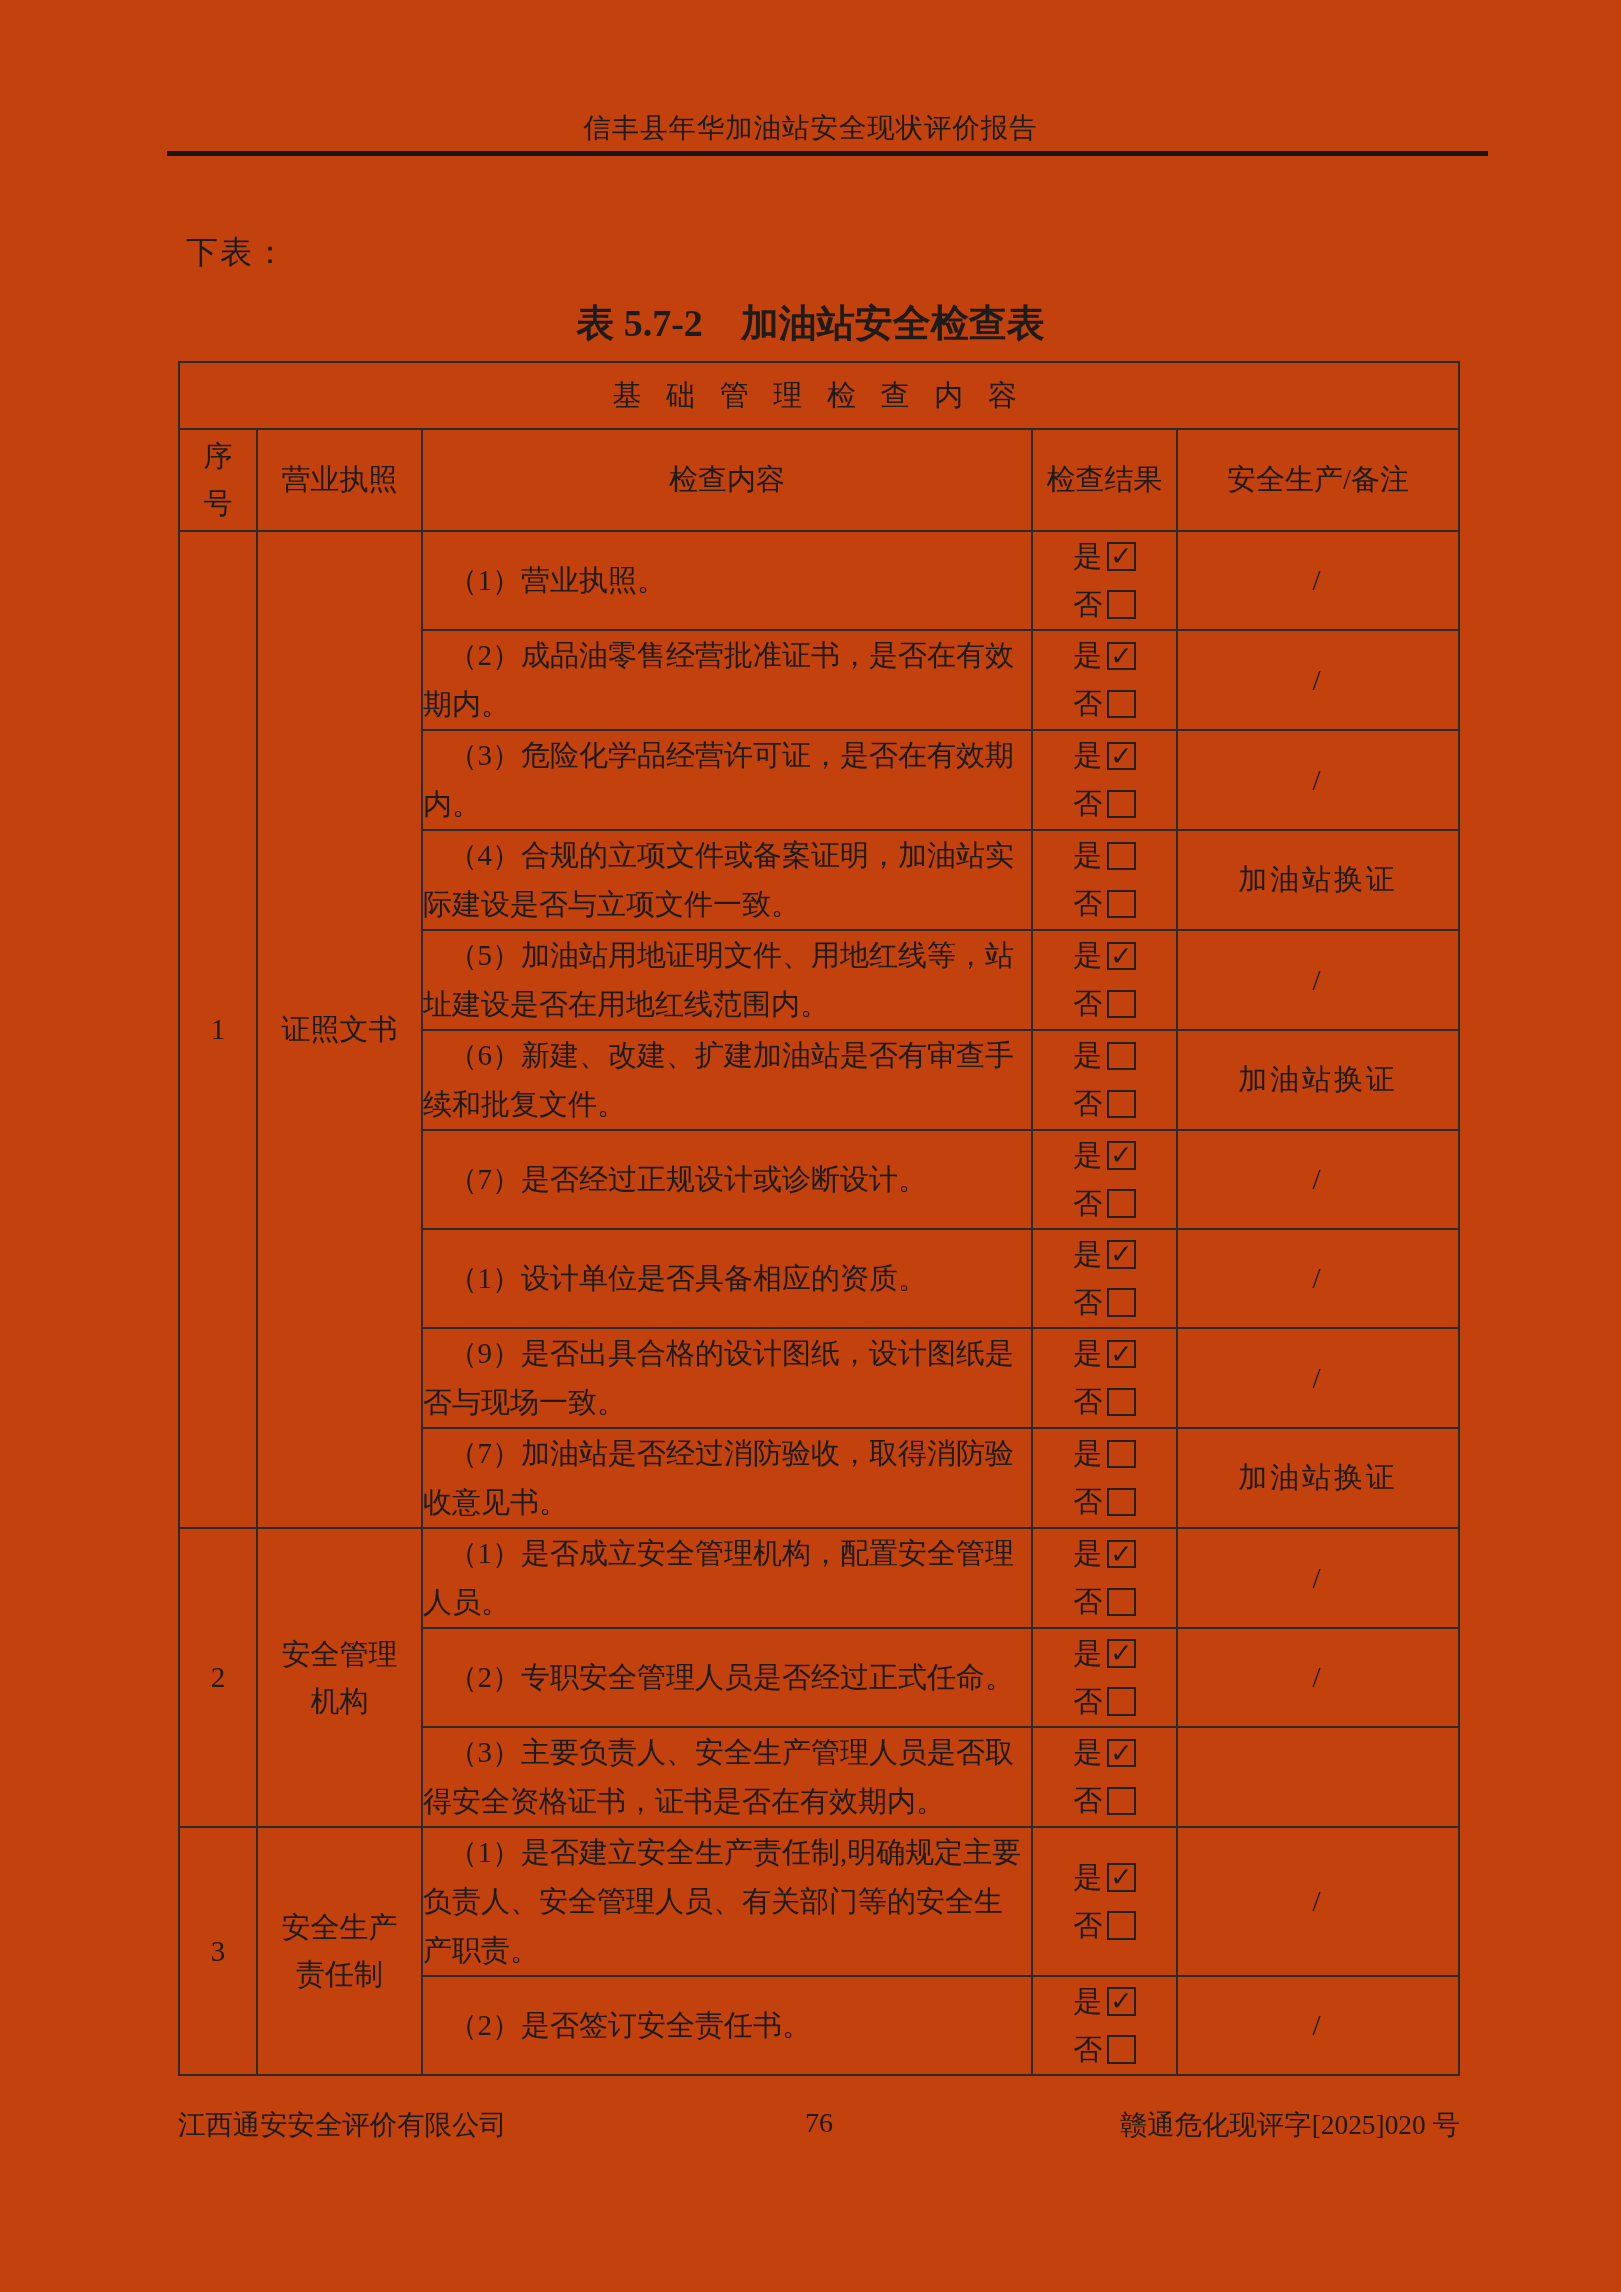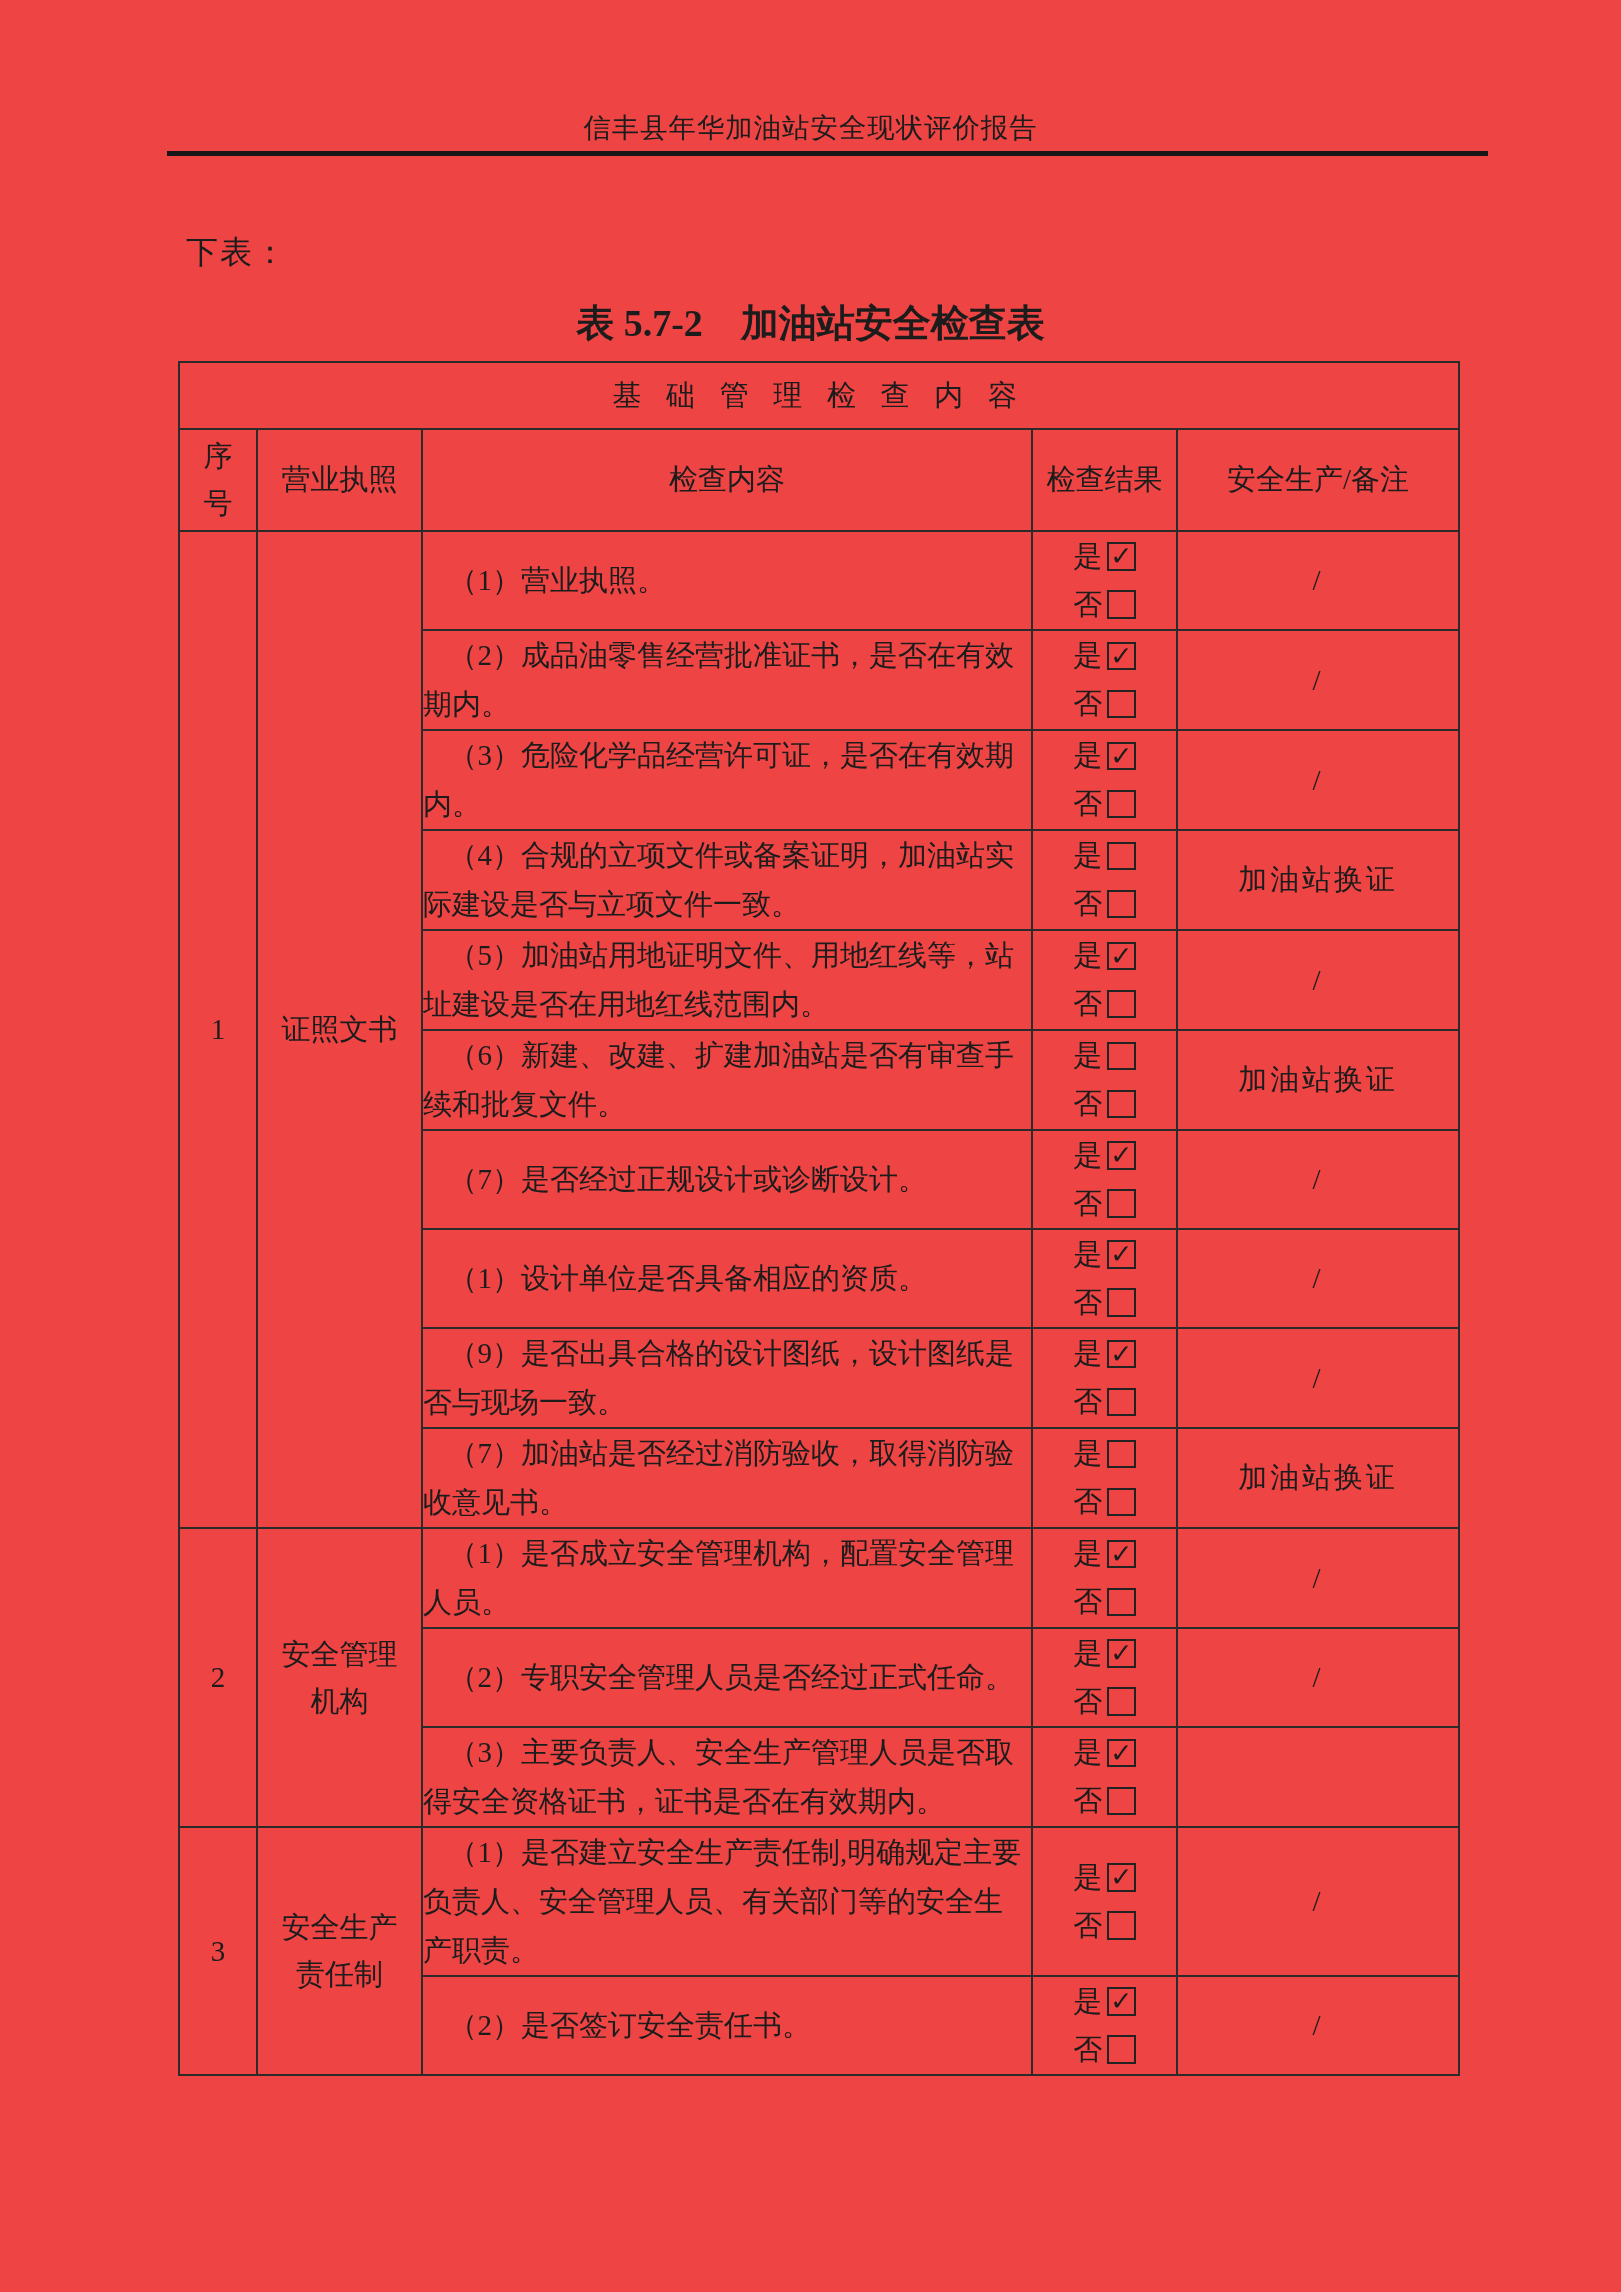--- a/index.html
+++ b/index.html
@@ -1,20 +1,20 @@
 <!DOCTYPE html>
 <html><head>
 <meta charset="utf-8">
 <style>
   html, body { margin: 0; padding: 0; background: #ffffff; }
   .page {
     position: relative;
     width: 1621px;
     height: 2293px;
-    background: #ef4444;
+    background: #c2410c;
     font-family: "Liberation Serif", "DejaVu Serif", serif;
     color: #1c1c1c;
     overflow: hidden;
   }
   .doc-header-title {
     position: absolute;
     top: 110px; left: 0;
     width: 100%;
     text-align: center;
     font-size: 27.4px;
@@ -358,15 +358,20 @@
         <div class="res-line">
               <span>否</span>
               <span class="cb"></span>
             </div>
       </td>
       <td class="remark">/</td>
     </tr>
   </tbody>
     </table>
 
+  <div class="footer">
+    <div class="f-left">江西通安安全评价有限公司</div>
+    <div class="f-center">76</div>
+    <div class="f-right">赣通危化现评字[2025]020 号</div>
+  </div>
 
 </div>
 
 
 </body></html>

